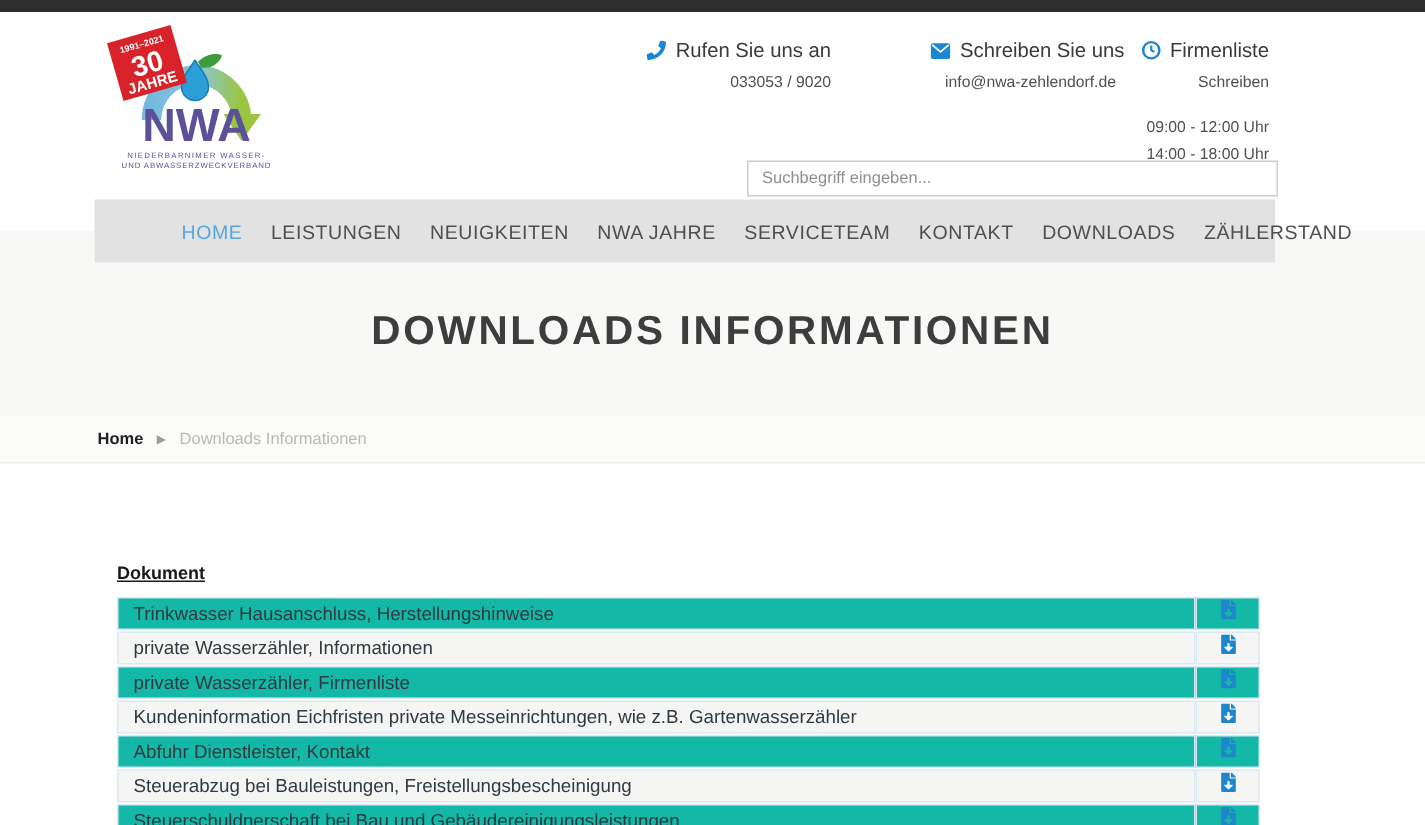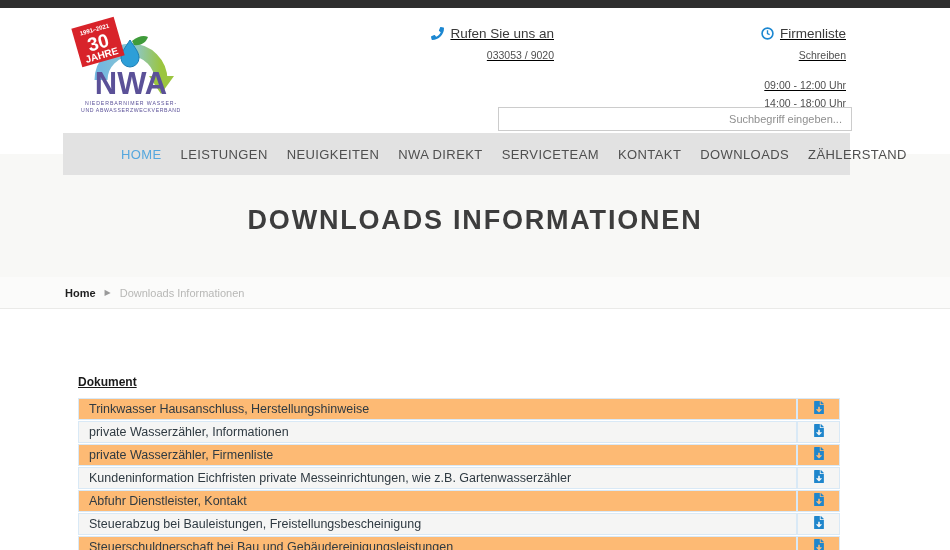--- a/index.html
+++ b/index.html
@@ -6,32 +6,32 @@
   html,body { width:950px; height:550px; overflow:hidden; background:#fff;
               font-family:"Liberation Sans", sans-serif; }
   .page { position:relative; width:950px; height:550px; background:#fff; }
 
   .top-bar { position:absolute; top:0; left:0; width:950px; height:8px; background:#2e2e2e; }
 
   
   .header { position:absolute; top:8px; left:0; width:950px; height:146px; background:#fff; }
   .logo { position:absolute; left:68px; top:6px; width:120px; height:100px; }
 
-  .contact-block { position:absolute; top:18px; text-align:right;text-decoration:underline; }
+  .contact-block { position:absolute; top:18px; text-align:right; }
   .contact-block .c-title { font-size:13.5px; color:#3a3a3a; white-space:nowrap; }
   .contact-block .c-title svg { vertical-align:-2px; margin-right:6px; }
   .contact-block .c-sub { font-size:10.5px; color:#4f4f4f; margin-top:7px; line-height:14px; white-space:nowrap; }
   .cb-phone { left:430px; width:124px; }
   .cb-email { left:620px; width:124px; }
   .cb-hours { left:722px; width:124px; }
 
   .search-wrap { position:absolute; left:498px; top:99px; width:354px; height:24px; }
   .search-input { width:100%; height:100%; border:1px solid #ccc; background:#fff;
                   font-family:"Liberation Sans", sans-serif; font-size:11px; color:#444;
-                  padding:0 9px; outline:none;text-align:right; }
+                  padding:0 9px; outline:none; }
   .search-input::placeholder { color:#8f8f8f; }
 
   
   .nav { position:absolute; left:63px; top:133px; width:787px; height:42px; background:#e2e2e2;
          display:flex; align-items:center; padding-left:58px; gap:19px; z-index:5; }
   .nav-item { font-size:13px; color:#4f4f4f; letter-spacing:0.4px; cursor:pointer; white-space:nowrap; }
   .nav-item.active { color:#55a7de; }
 
   
   .title-band { position:absolute; top:154px; left:0; width:950px; height:123px; background:#f8f8f6; }
@@ -43,21 +43,21 @@
                     border-bottom:1px solid #eaeae8; display:flex; align-items:center; padding-left:65px; }
   .crumb-home { font-size:11px; font-weight:bold; color:#1f1f1f; cursor:pointer; }
   .crumb-sep { font-size:8px; color:#9a9a9a; margin:0 9px; }
   .crumb-current { font-size:11px; color:#b8b8b6; }
 
   
   .content { position:absolute; top:309px; left:0; width:950px; }
   .table-wrap { margin:66px 0 0 78px; width:762px; }
   .table-header { font-size:12px; font-weight:bold; color:#1a1a1a; margin-bottom:8px;text-decoration:underline; }
   table.docs { width:762px; border-collapse:separate; border-spacing:0 1px; }
-  table.docs td { border:1px solid #d9e9f6; height:22px; background:#fdba74; }
+  table.docs td { border:1px solid #d9e9f6; height:22px; background:#14b8a6; }
   table.docs tr:nth-child(even) td { background:#f5f5f4; }
   td.doc { padding:3px 10px; font-size:12.5px; color:#2f3a42; width:719px; }
   td.dl { width:43px; text-align:center; border-left:none; }
   td.dl span { display:inline-block; cursor:pointer; line-height:0; }
 </style>
 </head>
 <body>
 
 <div class="page">
   <div class="top-bar"></div>
@@ -99,20 +99,29 @@
 
     <div class="contact-block cb-phone">
       <div class="c-title">
         <svg width="13" height="13" viewBox="0 0 512 512">
           <path fill="#1c87d1" d="M493.4 24.6l-104-24c-11.3-2.6-22.9 3.3-27.5 13.9l-48 112c-4.2 9.8-1.4 21.3 6.9 28l60.6 49.6c-36 76.7-98.9 140.5-177.2 177.2l-49.6-60.6c-6.8-8.3-18.2-11.1-28-6.9l-112 48C3.9 366.5-2 378.1.6 389.4l24 104C27.1 504.2 36.7 512 48 512c256.1 0 464-207.5 464-464 0-11.2-7.7-20.9-18.6-23.4z"></path>
         </svg><span>Rufen Sie uns an</span>
       </div>
       <div class="c-sub">033053 / 9020</div>
     </div>
 
+    <div class="contact-block cb-email">
+      <div class="c-title">
+        <svg width="14" height="12" viewBox="0 0 24 20">
+          <rect x="1" y="1" width="22" height="18" rx="2" fill="#1c87d1"></rect>
+          <polyline points="2.5,3 12,11 21.5,3" fill="none" stroke="#fff" stroke-width="2"></polyline>
+        </svg><span>Schreiben Sie uns</span>
+      </div>
+      <div class="c-sub">info@nwa-zehlendorf.de</div>
+    </div>
 
     <div class="contact-block cb-hours">
       <div class="c-title">
         <svg width="13" height="13" viewBox="0 0 24 24">
           <circle cx="12" cy="12" r="10" fill="none" stroke="#1c87d1" stroke-width="3"></circle>
           <polyline points="12,6 12,12 16,14" fill="none" stroke="#1c87d1" stroke-width="2.5"></polyline>
         </svg><span>Firmenliste</span>
       </div>
       <div class="c-sub">Schreiben</div>
       <div class="c-sub" style="margin-top:16px">09:00 - 12:00 Uhr</div>
@@ -121,21 +130,21 @@
 
     <div class="search-wrap">
       <input class="search-input" type="text" placeholder="Suchbegriff eingeben..." style="">
     </div>
   </div>
 
   <div class="nav">
     <div class="nav-item active">HOME</div>
     <div class="nav-item">LEISTUNGEN</div>
     <div class="nav-item">NEUIGKEITEN</div>
-    <div class="nav-item">NWA DIREKT</div>
+    <div class="nav-item">NWA JAHRE</div>
     <div class="nav-item">SERVICETEAM</div>
     <div class="nav-item">KONTAKT</div>
     <div class="nav-item">DOWNLOADS</div>
     <div class="nav-item">ZÄHLERSTAND</div>
   </div>
 
   <div class="title-band">
     <div class="page-title">DOWNLOADS INFORMATIONEN</div>
   </div>
 

